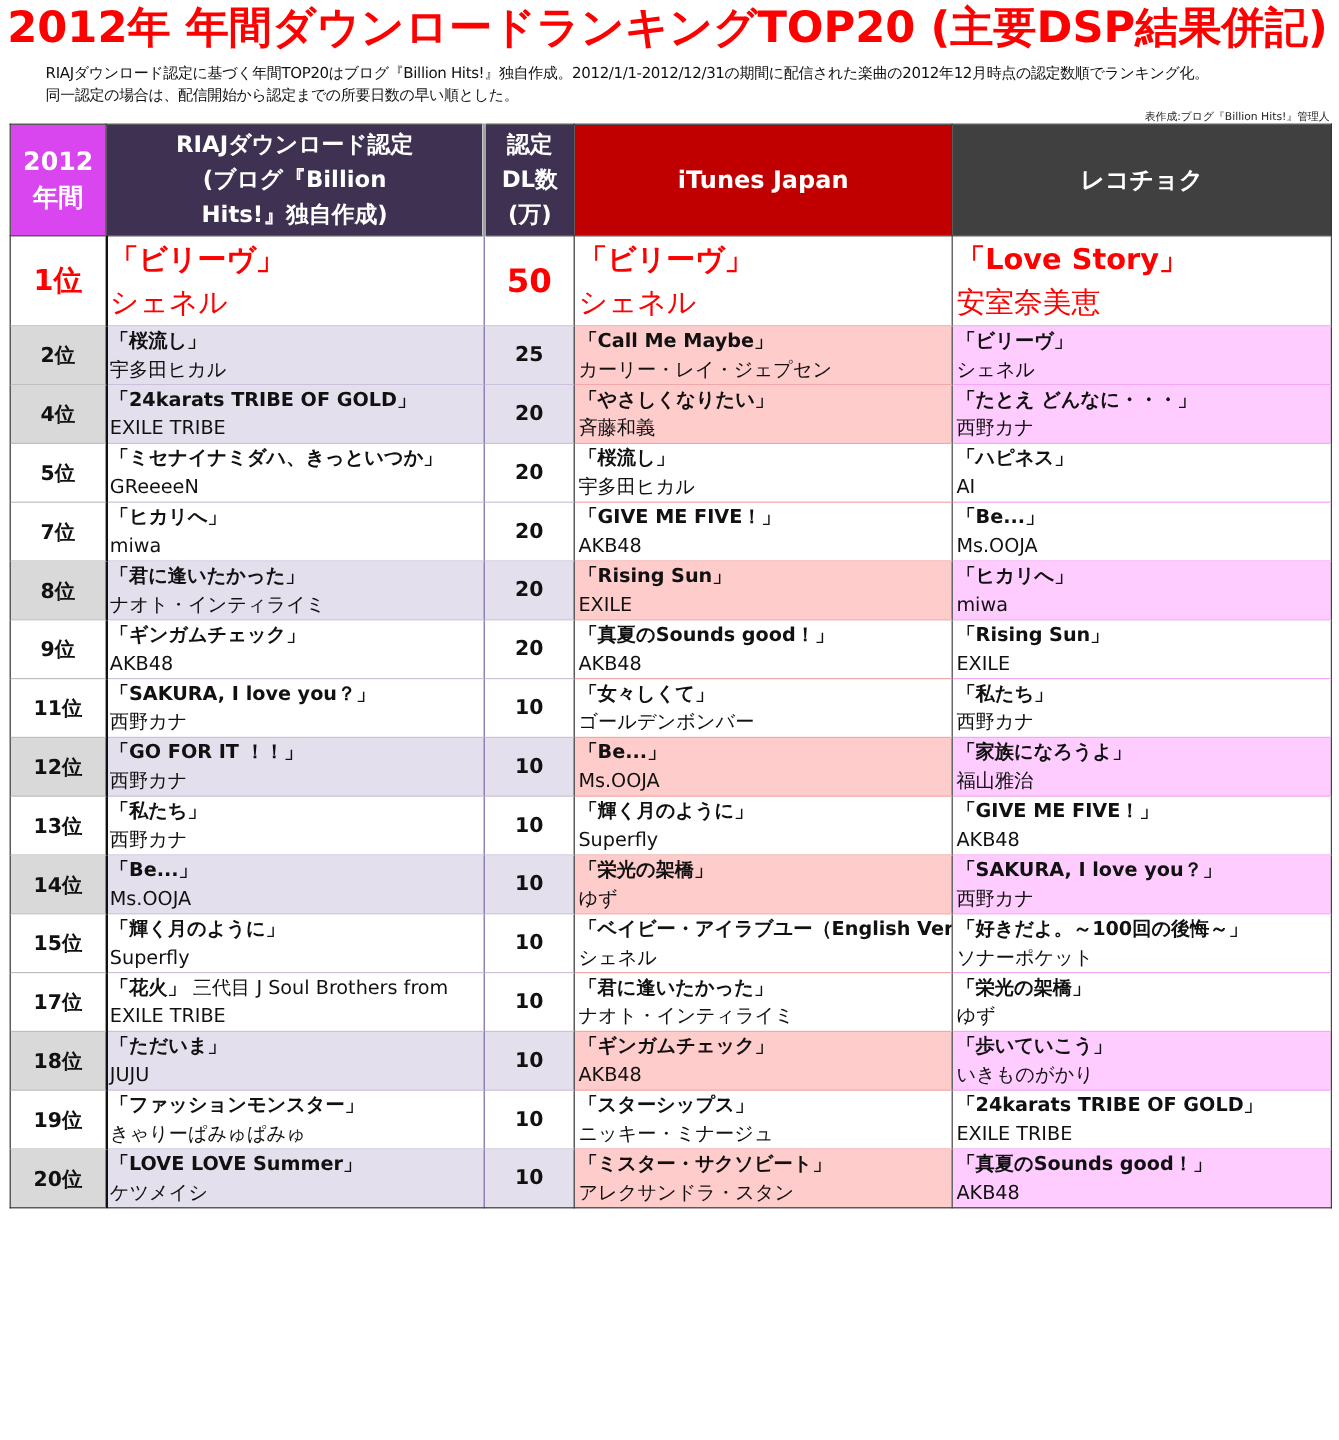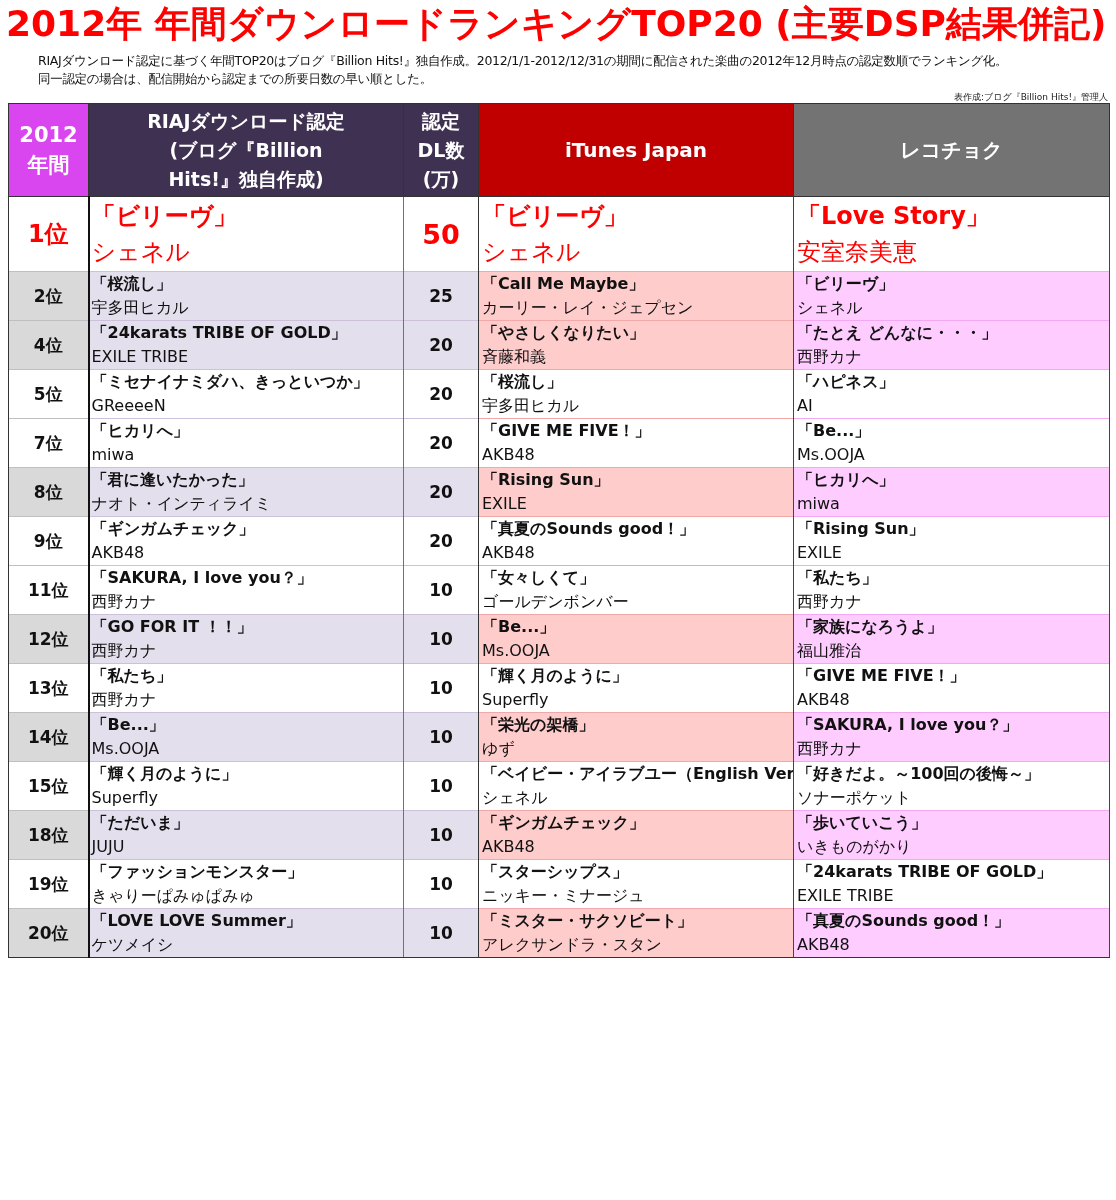--- a/index.html
+++ b/index.html
@@ -8,23 +8,23 @@
   .desc { position: absolute; left: 6px; font-size: 12.5px; color: #111; white-space: nowrap; line-height: 16px; letter-spacing: -0.3px; margin-left: 32px; }
   .desc1 { top: 53px; }
   .desc2 { top: 71px; }
   .credit { position: absolute; right: 8px; top: 91px; font-size: 9px; color: #222; white-space: nowrap; }
   table.rank { position: absolute; left: 8px; top: 103px; border-collapse: collapse; table-layout: fixed; width: 1101px; }
   table.rank td, table.rank th { padding: 0; overflow: hidden; }
   col.c-rank { width: 80px; } col.c-riaj { width: 315px; } col.c-dl { width: 75px; } col.c-it { width: 315px; } col.c-rc { width: 316px; }
   thead th { height: 92px; color: #fff; font-weight: bold; font-size: 19px; line-height: 29px; text-align: center; border: 1px solid #333; }
   th.h-rank { background: #d946ef; font-size: 21px; line-height: 30px; margin-left: 11px; }
   th.h-riaj { background: #3f3151; }
-  th.h-dl { background: #3f3151; border-left: 1px solid #a3a3a3; }
+  th.h-dl { background: #3f3151; border-left: 3px solid #a3a3a3; }
   th.h-it { background: #c00000; font-size: 20px; }
-  th.h-rc { background: #737373; font-size: 20px; }
+  th.h-rc { background: #404040; font-size: 20px; }
   tr.first td { height: 74px; background: #fff; }
   tr.first .rk { color: #ff0000; font-size: 24px; font-weight: bold; text-align: center; }
   tr.first .dl { color: #ff0000; font-size: 27px; font-weight: bold; text-align: center; }
   tr.first .song { color: #ff0000; font-size: 24px; font-weight: bold; line-height: 36px; display: block; }
   tr.first .artist { color: #ff0000; font-size: 24px; line-height: 36px; display: block; }
   tr.row td { height: 48px; }
   td.rk { font-weight: bold; font-size: 17px; text-align: center; border-left: 1px solid #333; border-right: 2px solid #111; }
   td.riaj { padding-left: 2px !important; border-right: 1px solid #7b62a8; }
   td.dl { font-weight: bold; font-size: 17px; text-align: center; border-right: 1px solid #333; }
   td.it { padding-left: 3px !important; border-right: 1px solid #444; }
@@ -333,20 +333,39 @@
             <span class="artist">シェネル</span>
           </div>
         </td>
         <td class="rc">
           <div class="cell-lines">
             <span class="song">「好きだよ。～100回の後悔～」</span>
             <span class="artist">ソナーポケット</span>
           </div>
         </td>
       </tr>
+      <tr class="row even">
+        <td class="rk">17位</td>
+        <td class="riaj">
+          <div class="wrap2"><span class="song inline">「花火」</span> <span class="artist inline">三代目 J Soul Brothers from EXILE TRIBE</span></div>
+        </td>
+        <td class="dl">10</td>
+        <td class="it">
+          <div class="cell-lines">
+            <span class="song">「君に逢いたかった」</span>
+            <span class="artist">ナオト・インティライミ</span>
+          </div>
+        </td>
+        <td class="rc">
+          <div class="cell-lines">
+            <span class="song">「栄光の架橋」</span>
+            <span class="artist">ゆず</span>
+          </div>
+        </td>
+      </tr>
       <tr class="row odd">
         <td class="rk">18位</td>
         <td class="riaj">
           <div class="cell-lines">
             <span class="song">「ただいま」</span>
             <span class="artist">JUJU</span>
           </div>
         </td>
         <td class="dl">10</td>
         <td class="it">

